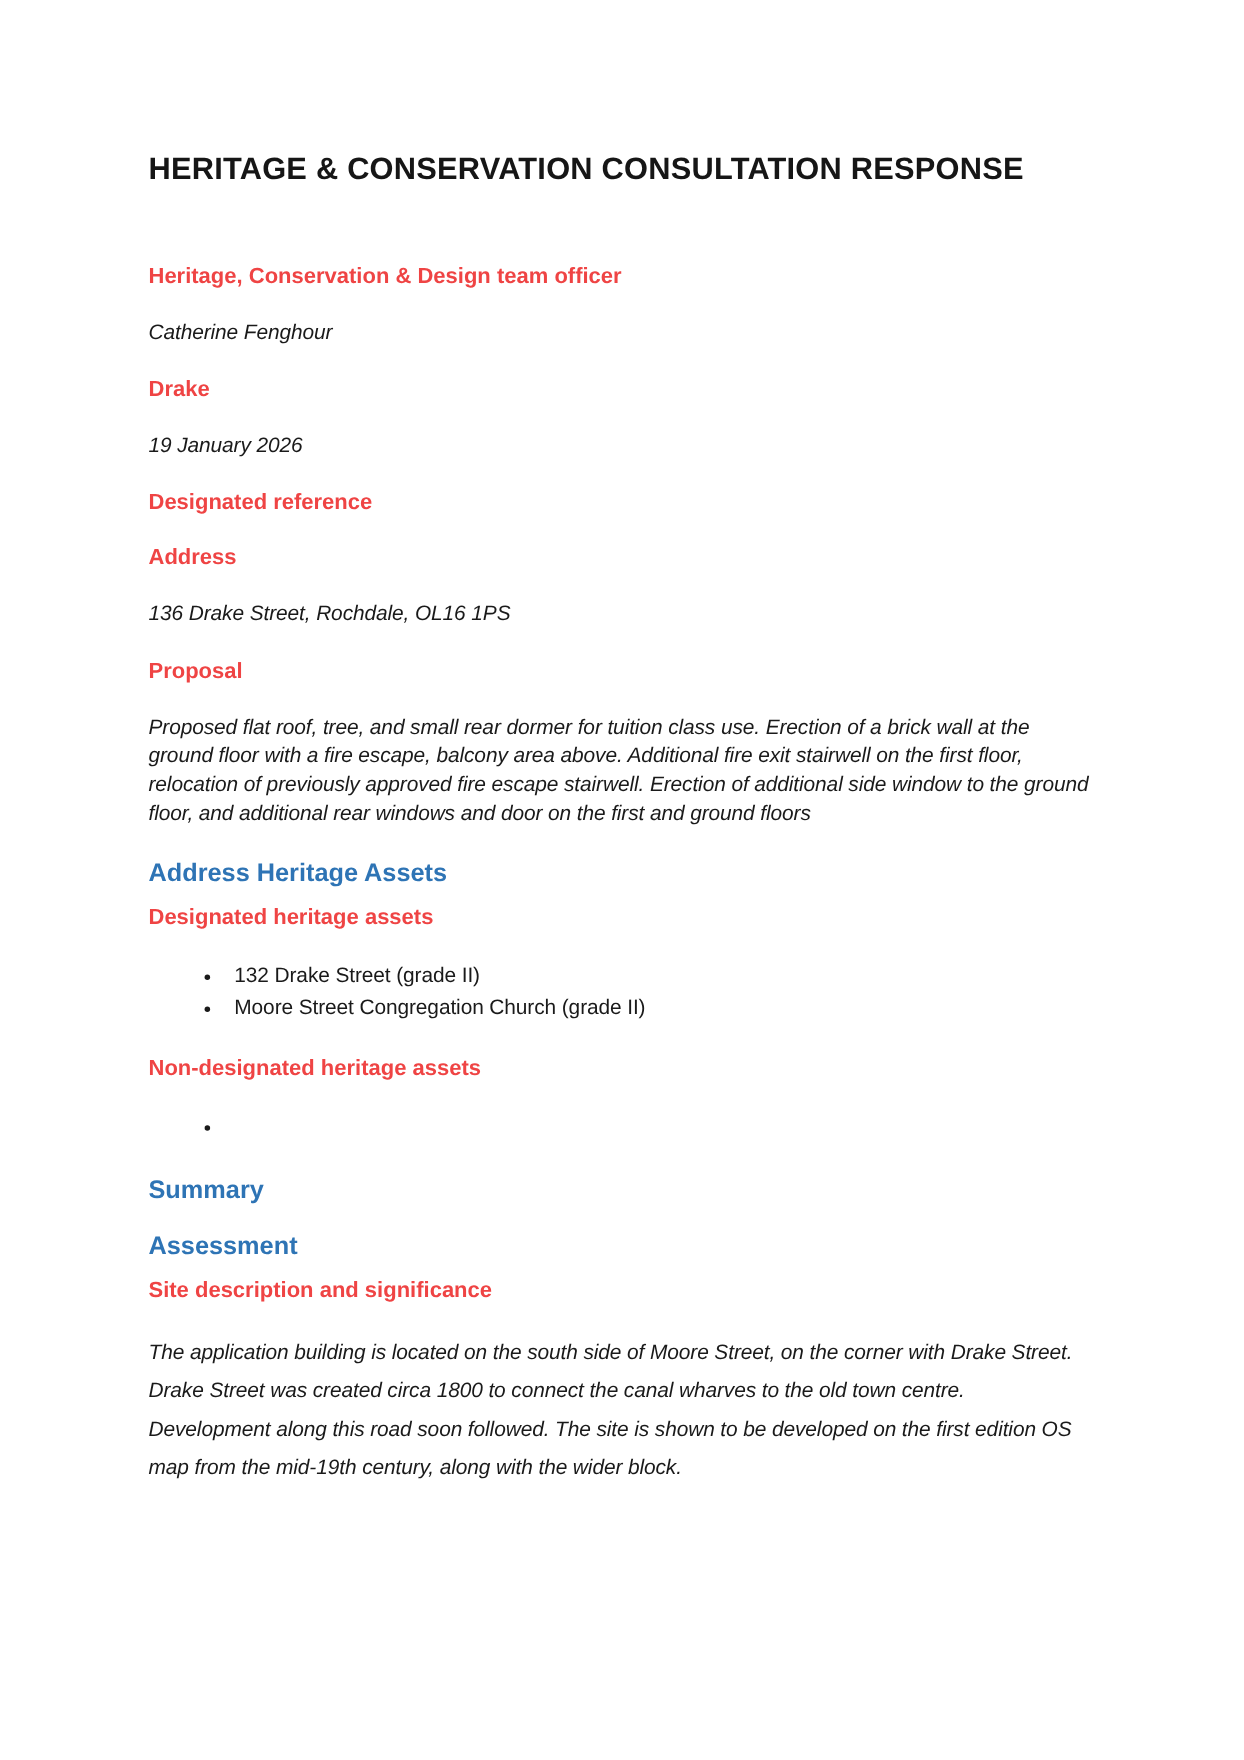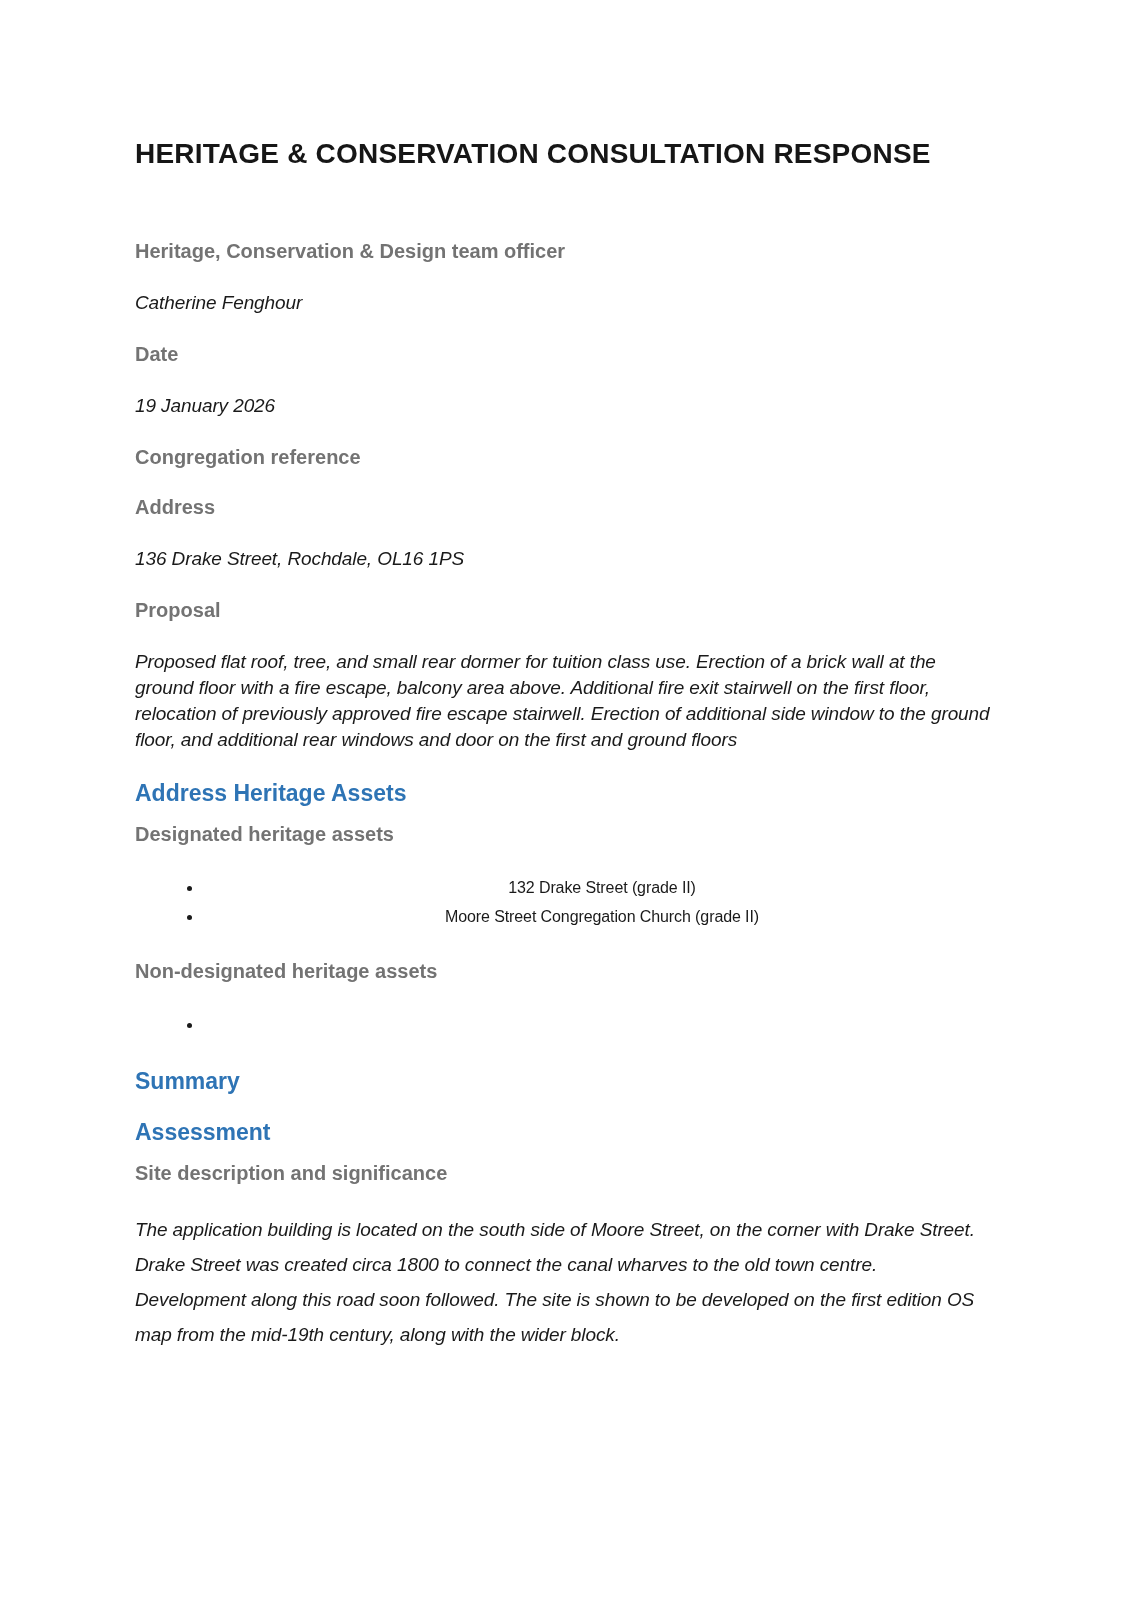--- a/index.html
+++ b/index.html
@@ -25,63 +25,62 @@
   }
   .h-blue {
     font-size: 23px;
     font-weight: 700;
     color: var(--heading-blue, #2E74B5);
     margin: 24px 0 16px 0;
   }
   .h-sub {
     font-size: 20px;
     font-weight: 700;
-    color: #737373;
+    color: #ef4444;
     margin: 0 0 27px 0;
   }
   p.body {
     font-size: 19px;
     line-height: 26px;
     letter-spacing: -0.1px;
     margin: 0 0 27px 0;
     font-style: italic;
   }
   p.body-loose {
     line-height: 35px;
   }
   .indent-sm { padding-left: 5px; }
   ul.asset-list {
     margin: 0 0 29px 0;
     padding-left: 68px;
-    font-size: 16px;
+    font-size: 19px;
     letter-spacing: -0.1px;
-    text-align: center;
   }
   ul.asset-list li {
     line-height: 29px;
     min-height: 29px;
     padding-left: 10px;
   }
 </style>
 </head>
 <body>
 
 <div class="page">
 
   <h1 class="doc-title">HERITAGE &amp; CONSERVATION CONSULTATION RESPONSE</h1>
 
   <section>
 
     <h3 class="h-sub">Heritage, Conservation &amp; Design team officer</h3>
     <p class="body">Catherine Fenghour</p>
 
-    <h3 class="h-sub">Date</h3>
+    <h3 class="h-sub">Drake</h3>
     <p class="body">19 January 2026</p>
 
-    <h3 class="h-sub">Congregation reference</h3>
+    <h3 class="h-sub">Designated reference</h3>
 
     <h3 class="h-sub">Address</h3>
     <p class="body">136 Drake Street, Rochdale, OL16 1PS</p>
 
     <h3 class="h-sub">Proposal</h3>
     <p class="body">Proposed flat roof, tree, and small rear dormer for tuition class use. Erection of a brick wall at the ground floor with a fire escape, balcony area above. Additional fire exit stairwell on the first floor, relocation of previously approved fire escape stairwell. Erection of additional side window to the ground floor, and additional rear windows and door on the first and ground floors</p>
   </section>
 
   <section>
     <h2 class="h-blue">Address Heritage Assets</h2>

